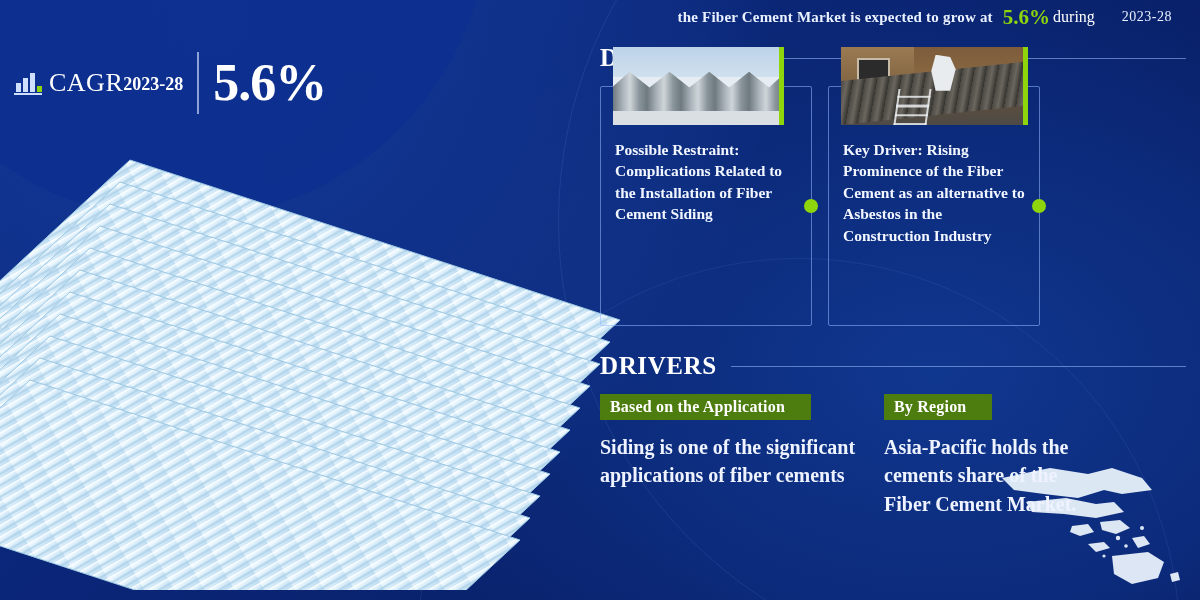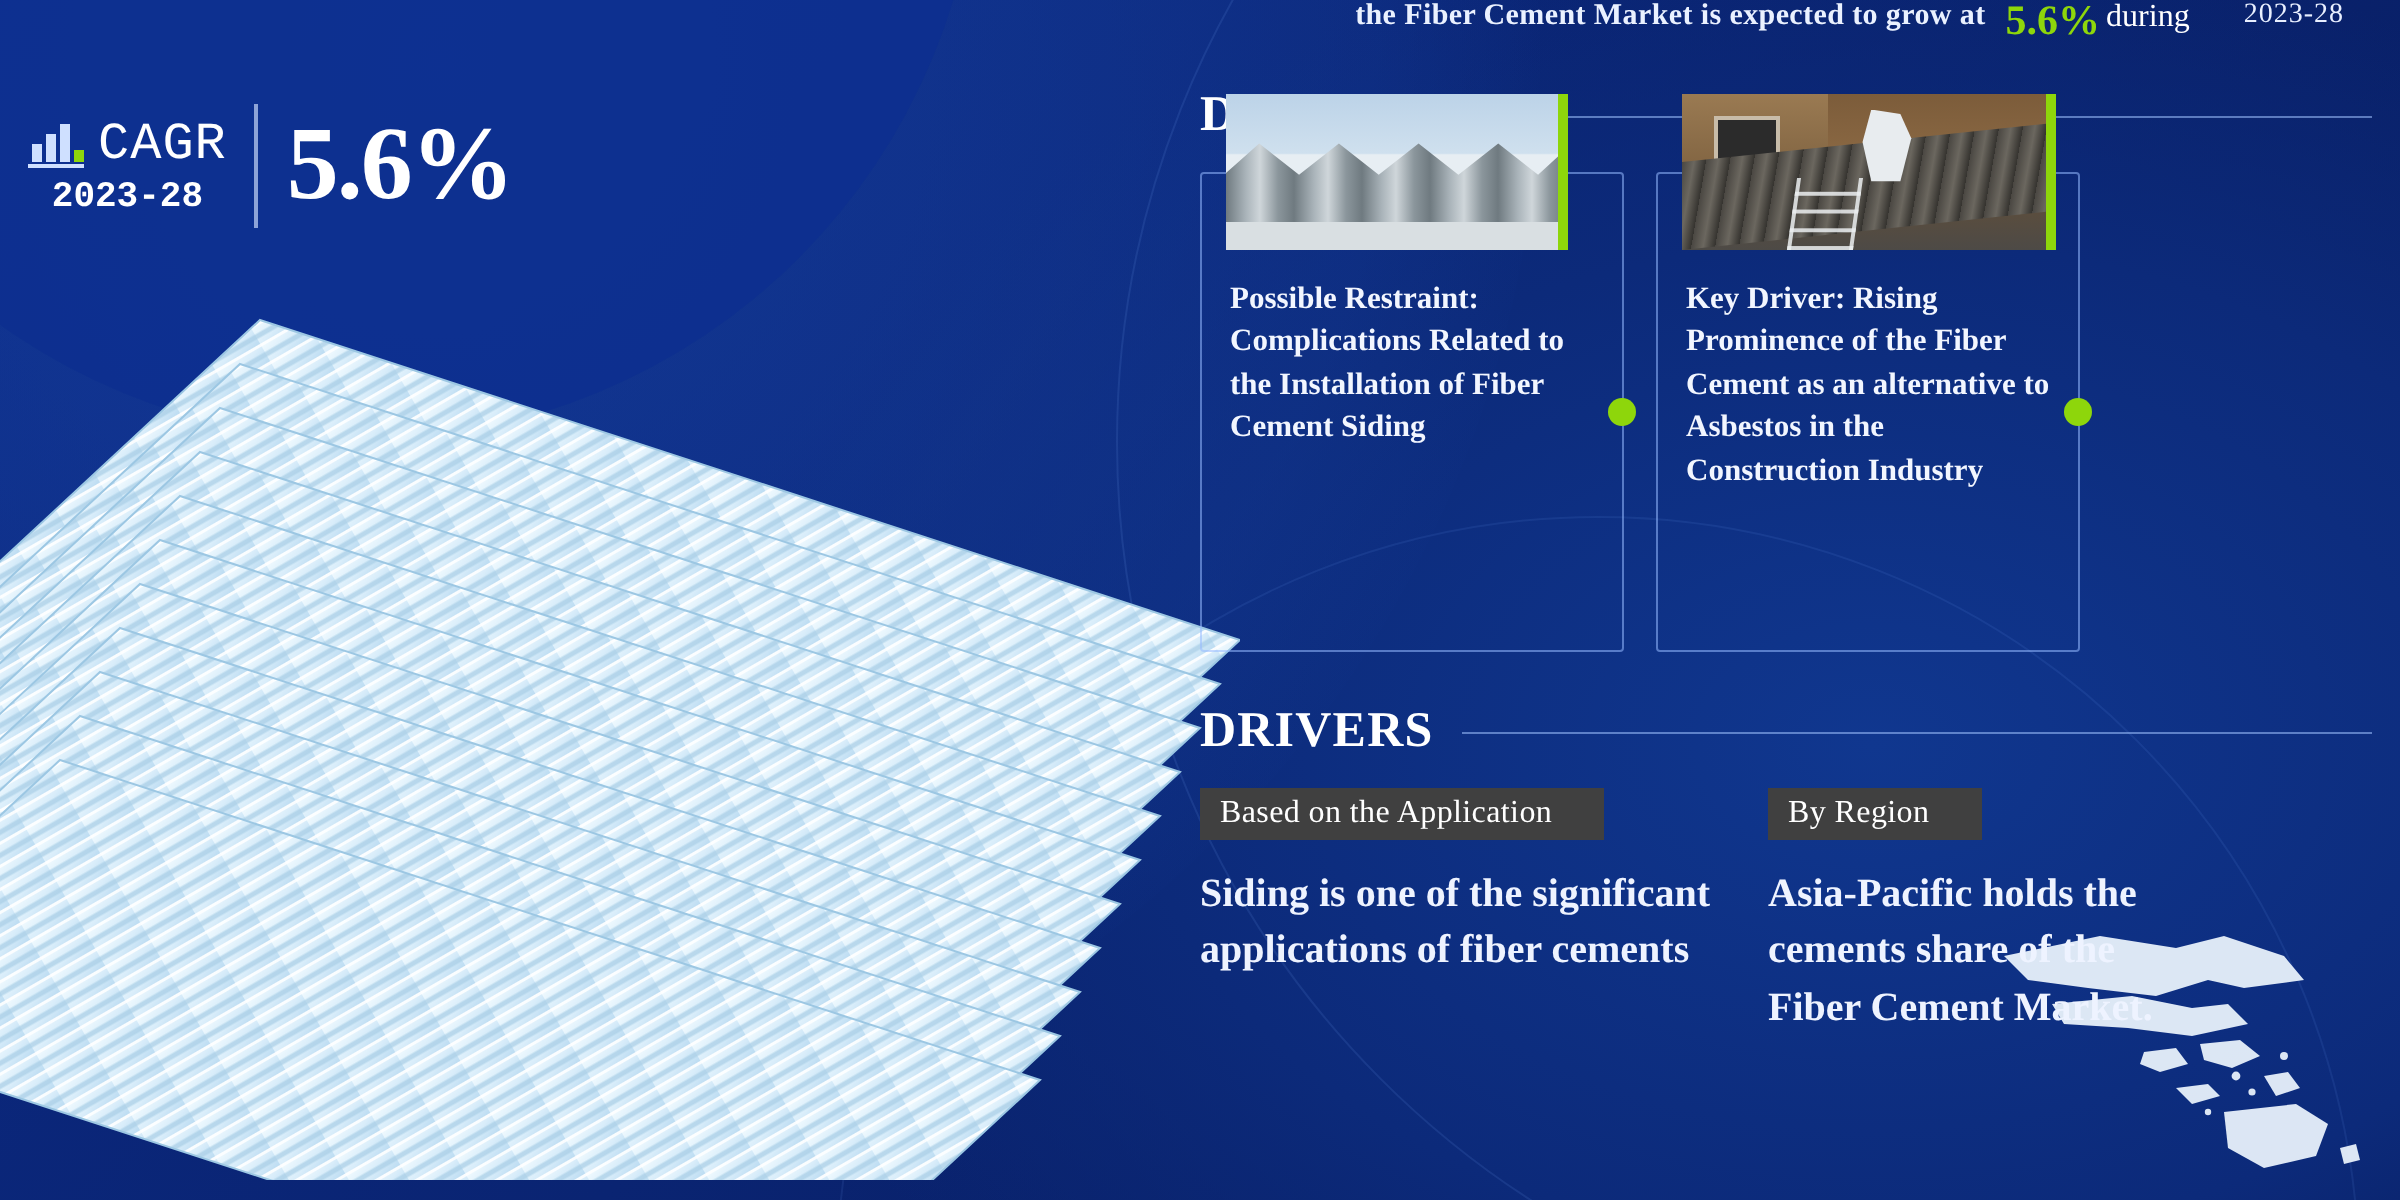--- a/index.html
+++ b/index.html
@@ -54,20 +54,21 @@
     border: 1px solid rgba(120,170,255,0.10);
   }
 
   
   #top-ribbon {
     position: absolute;
     left: 0; top: 0;
     width: 1200px; height: 34px;
     z-index: 6;
     display: flex;
+    align-items: center;
     justify-content: flex-end;
     padding-right: 28px;
     box-sizing: border-box;
     font-family: "Liberation Serif", serif;
   }
   #top-ribbon .headline {
     font-size: 15px;
     font-weight: bold;
     color: #eaf1ff;
     letter-spacing: .2px;
@@ -97,23 +98,22 @@
   #cagr-badge {
     position: absolute;
     left: 14px; top: 52px;
     z-index: 7;
     display: flex;
     align-items: center;
     gap: 14px;
   }
   #cagr-badge .left-col {
     display: flex;
-    flex-direction: column;
+    flex-direction: row;
     align-items: center;
-    font-family: Liberation Mono, monospace;
   }
   #cagr-badge .label-row {
     display: flex;
     align-items: center;
     gap: 7px;
   }
   #cagr-badge .chart-icon {
     width: 28px; height: 24px;
     position: relative;
     display: inline-block;
@@ -288,24 +288,24 @@
   }
   #segment-cards {
     display: flex;
     gap: 26px;
     margin-top: 4px;
   }
   .seg-col { width: 258px; }
   .seg-col.col2 { width: 210px; }
   .seg-tag {
     display: inline-block;
-    background: #404040;
+    background: #4d7c0f;
     color: #ffffff;
     font-size: 16px;
-    font-weight: normal;
+    font-weight: bold;
     padding: 4px 26px 4px 10px;
     letter-spacing: .2px;
     white-space: nowrap;
   }
   .seg-text {
     font-size: 20px;
     font-weight: bold;
     line-height: 1.42;
     color: #eef3ff;
     margin-top: 13px;

